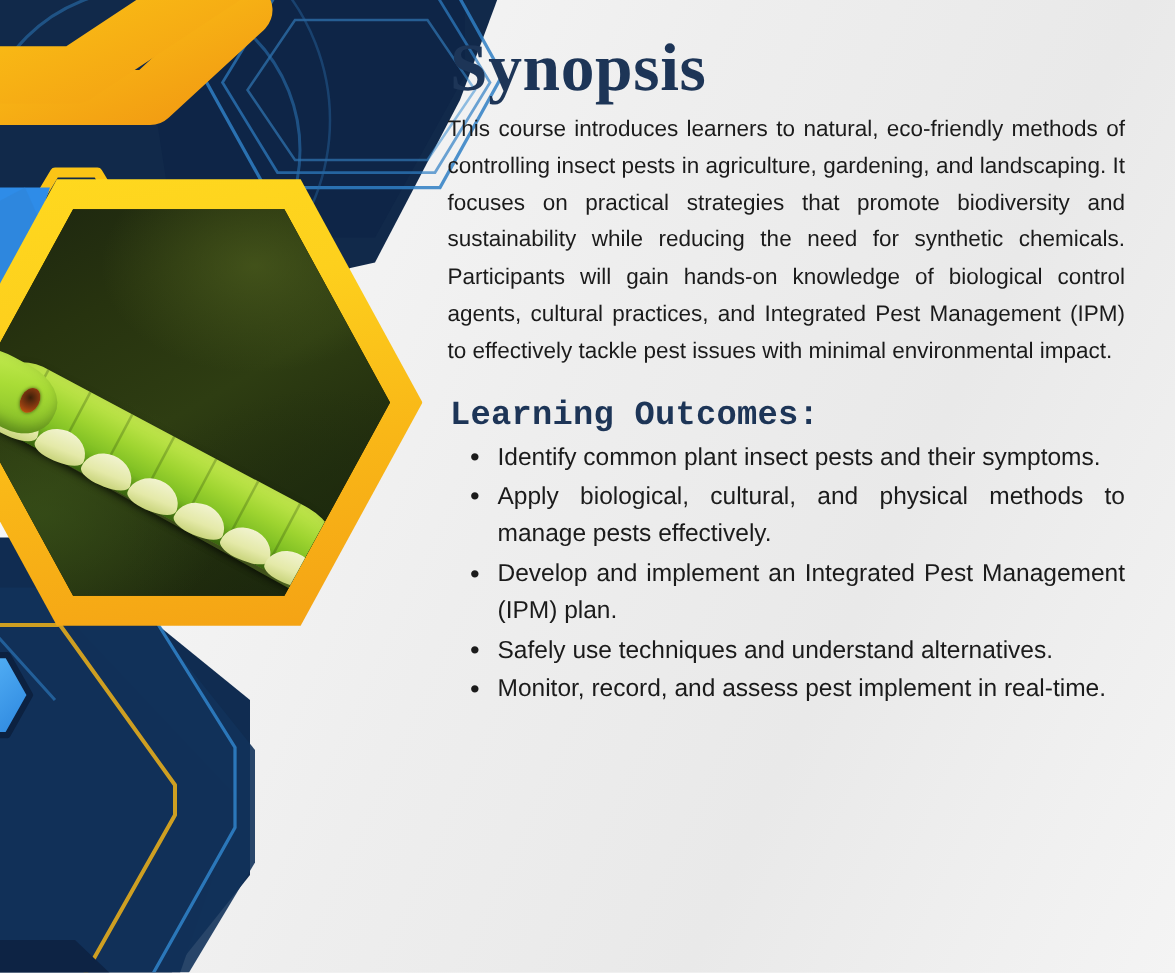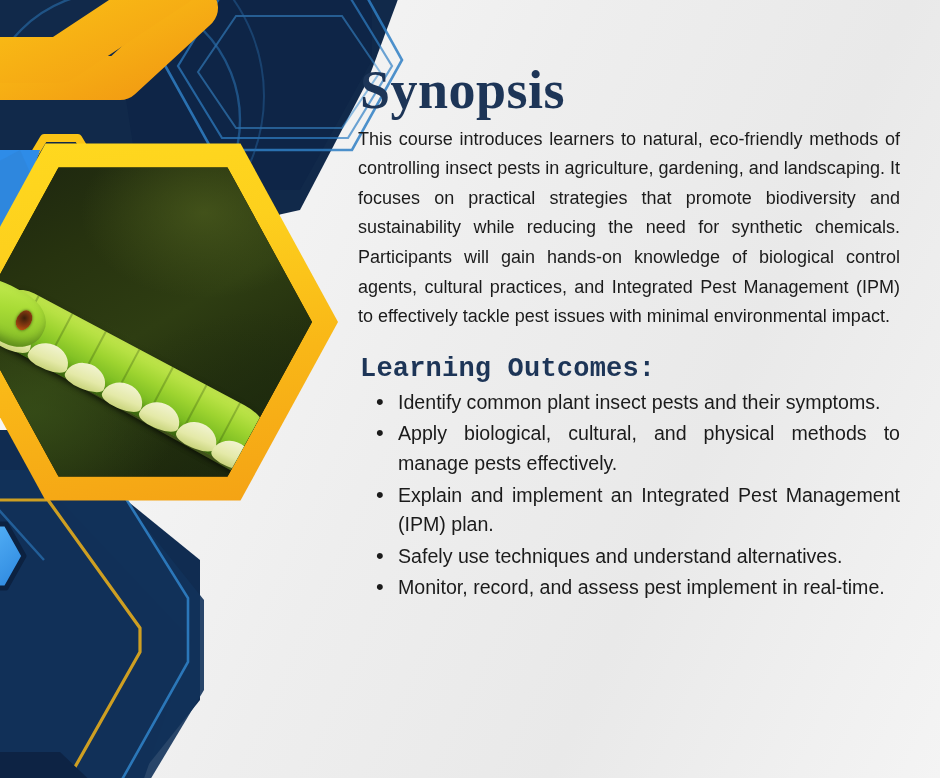--- a/index.html
+++ b/index.html
@@ -56,21 +56,21 @@
   .seg{position:absolute;top:0;width:2px;height:100%;
     background:rgba(40,70,12,0.28);}
   .band{position:absolute;bottom:-2px;width:42px;height:26px;
     background:linear-gradient(180deg,#f1f3cf 0%,#e4e9a8 60%,#c9d47c 100%);
     border-radius:50% 50% 46% 46%/70% 70% 30% 30%;transform:rotate(-6deg);}
   .cat-tail{position:absolute;left:330px;top:16px;width:34px;height:34px;
     background:linear-gradient(180deg,#a9d238 0%,#6ea11c 100%);
     border-radius:50% 60% 50% 40%;}
 
   
-  #content{position:absolute;left:358px;top:26px;width:542px;margin-top:36px;}
+  #content{position:absolute;left:358px;top:26px;width:542px;}
   .title{
     font-family:"Liberation Serif", serif;
     font-weight:bold;font-size:54px;line-height:1.05;
     color:#1d3557;letter-spacing:0.5px;margin:0 0 6px 2px;
   }
   .para{
     font-size:18px;line-height:29.6px;color:#1b1b1b;
     text-align:justify;text-justify:inter-word;margin:0;
   }
   .subtitle{
@@ -195,19 +195,19 @@
     </div>
   </div>
 
   <div id="content">
     <h1 class="title">Synopsis</h1>
     <p class="para">This course introduces learners to natural, eco-friendly methods of controlling insect pests in agriculture, gardening, and landscaping. It focuses on practical strategies that promote biodiversity and sustainability while reducing the need for synthetic chemicals. Participants will gain hands-on knowledge of biological control agents, cultural practices, and Integrated Pest Management (IPM) to effectively tackle pest issues with minimal environmental impact.</p>
     <h2 class="subtitle">Learning Outcomes:</h2>
     <ul class="outcomes">
       <li>Identify common plant insect pests and their symptoms.</li>
       <li>Apply biological, cultural, and physical methods to manage pests effectively.</li>
-      <li>Explain and implement an Integrated Pest Management (IPM) plan.</li>
+      <li>Develop and implement an Integrated Pest Management (IPM) plan.</li>
       <li>Safely use techniques and understand alternatives.</li>
       <li>Monitor, record, and assess pest implement in real-time.</li>
     </ul>
   </div>
 
 </div>
 
 </body></html>

